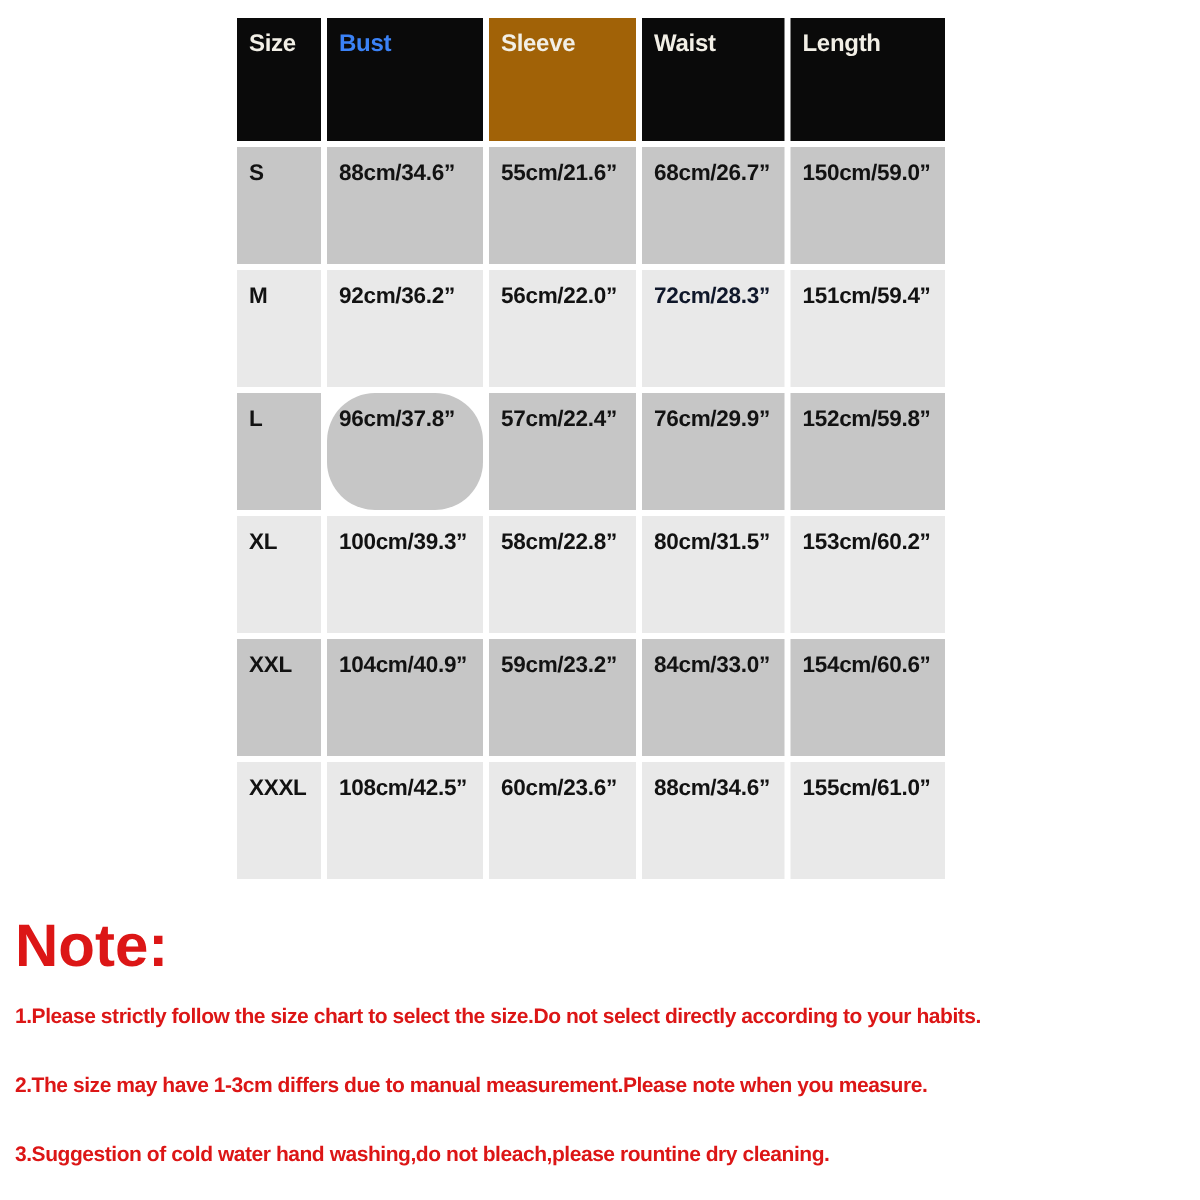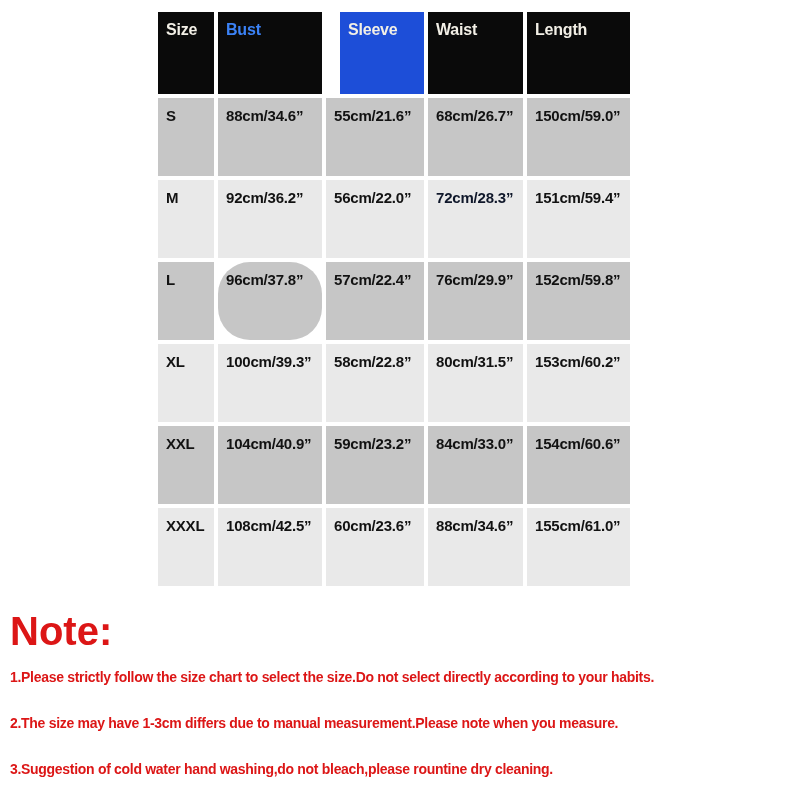--- a/index.html
+++ b/index.html
@@ -46,21 +46,21 @@
     margin:0 0 30px 0;
   }
 </style>
 </head>
 <body>
 
 <div class="page">
   <div class="size-table">
       <div class="cell hcell" style="background: rgb(10, 10, 10); color: rgb(242, 239, 230);">Size</div>
       <div class="cell hcell" style="background: rgb(10, 10, 10); color: #3b82f6;">Bust</div>
-      <div class="cell hcell" style="background: #1d4ed8; color: rgb(242, 239, 230); margin-left: 14px;">Sleeve</div>
+      <div class="cell hcell" style="background: #a16207; color: rgb(242, 239, 230);">Sleeve</div>
       <div class="cell hcell" style="background: rgb(10, 10, 10); color: rgb(242, 239, 230);">Waist</div>
       <div class="cell hcell" style="background: rgb(10, 10, 10); color: rgb(242, 239, 230);">Length</div>
       <div class="cell dcell" style="background: rgb(198, 198, 198); color: rgb(18, 18, 18);">S</div>
       <div class="cell dcell" style="background: rgb(198, 198, 198); color: rgb(18, 18, 18);">88cm/34.6”</div>
       <div class="cell dcell" style="background: rgb(198, 198, 198); color: rgb(18, 18, 18);">55cm/21.6”</div>
       <div class="cell dcell" style="background: rgb(198, 198, 198); color: rgb(18, 18, 18);">68cm/26.7”</div>
       <div class="cell dcell" style="background: rgb(198, 198, 198); color: rgb(18, 18, 18);">150cm/59.0”</div>
       <div class="cell dcell" style="background: rgb(233, 233, 233); color: rgb(18, 18, 18);">M</div>
       <div class="cell dcell" style="background: rgb(233, 233, 233); color: rgb(18, 18, 18);">92cm/36.2”</div>
       <div class="cell dcell" style="background: rgb(233, 233, 233); color: rgb(18, 18, 18);">56cm/22.0”</div>

